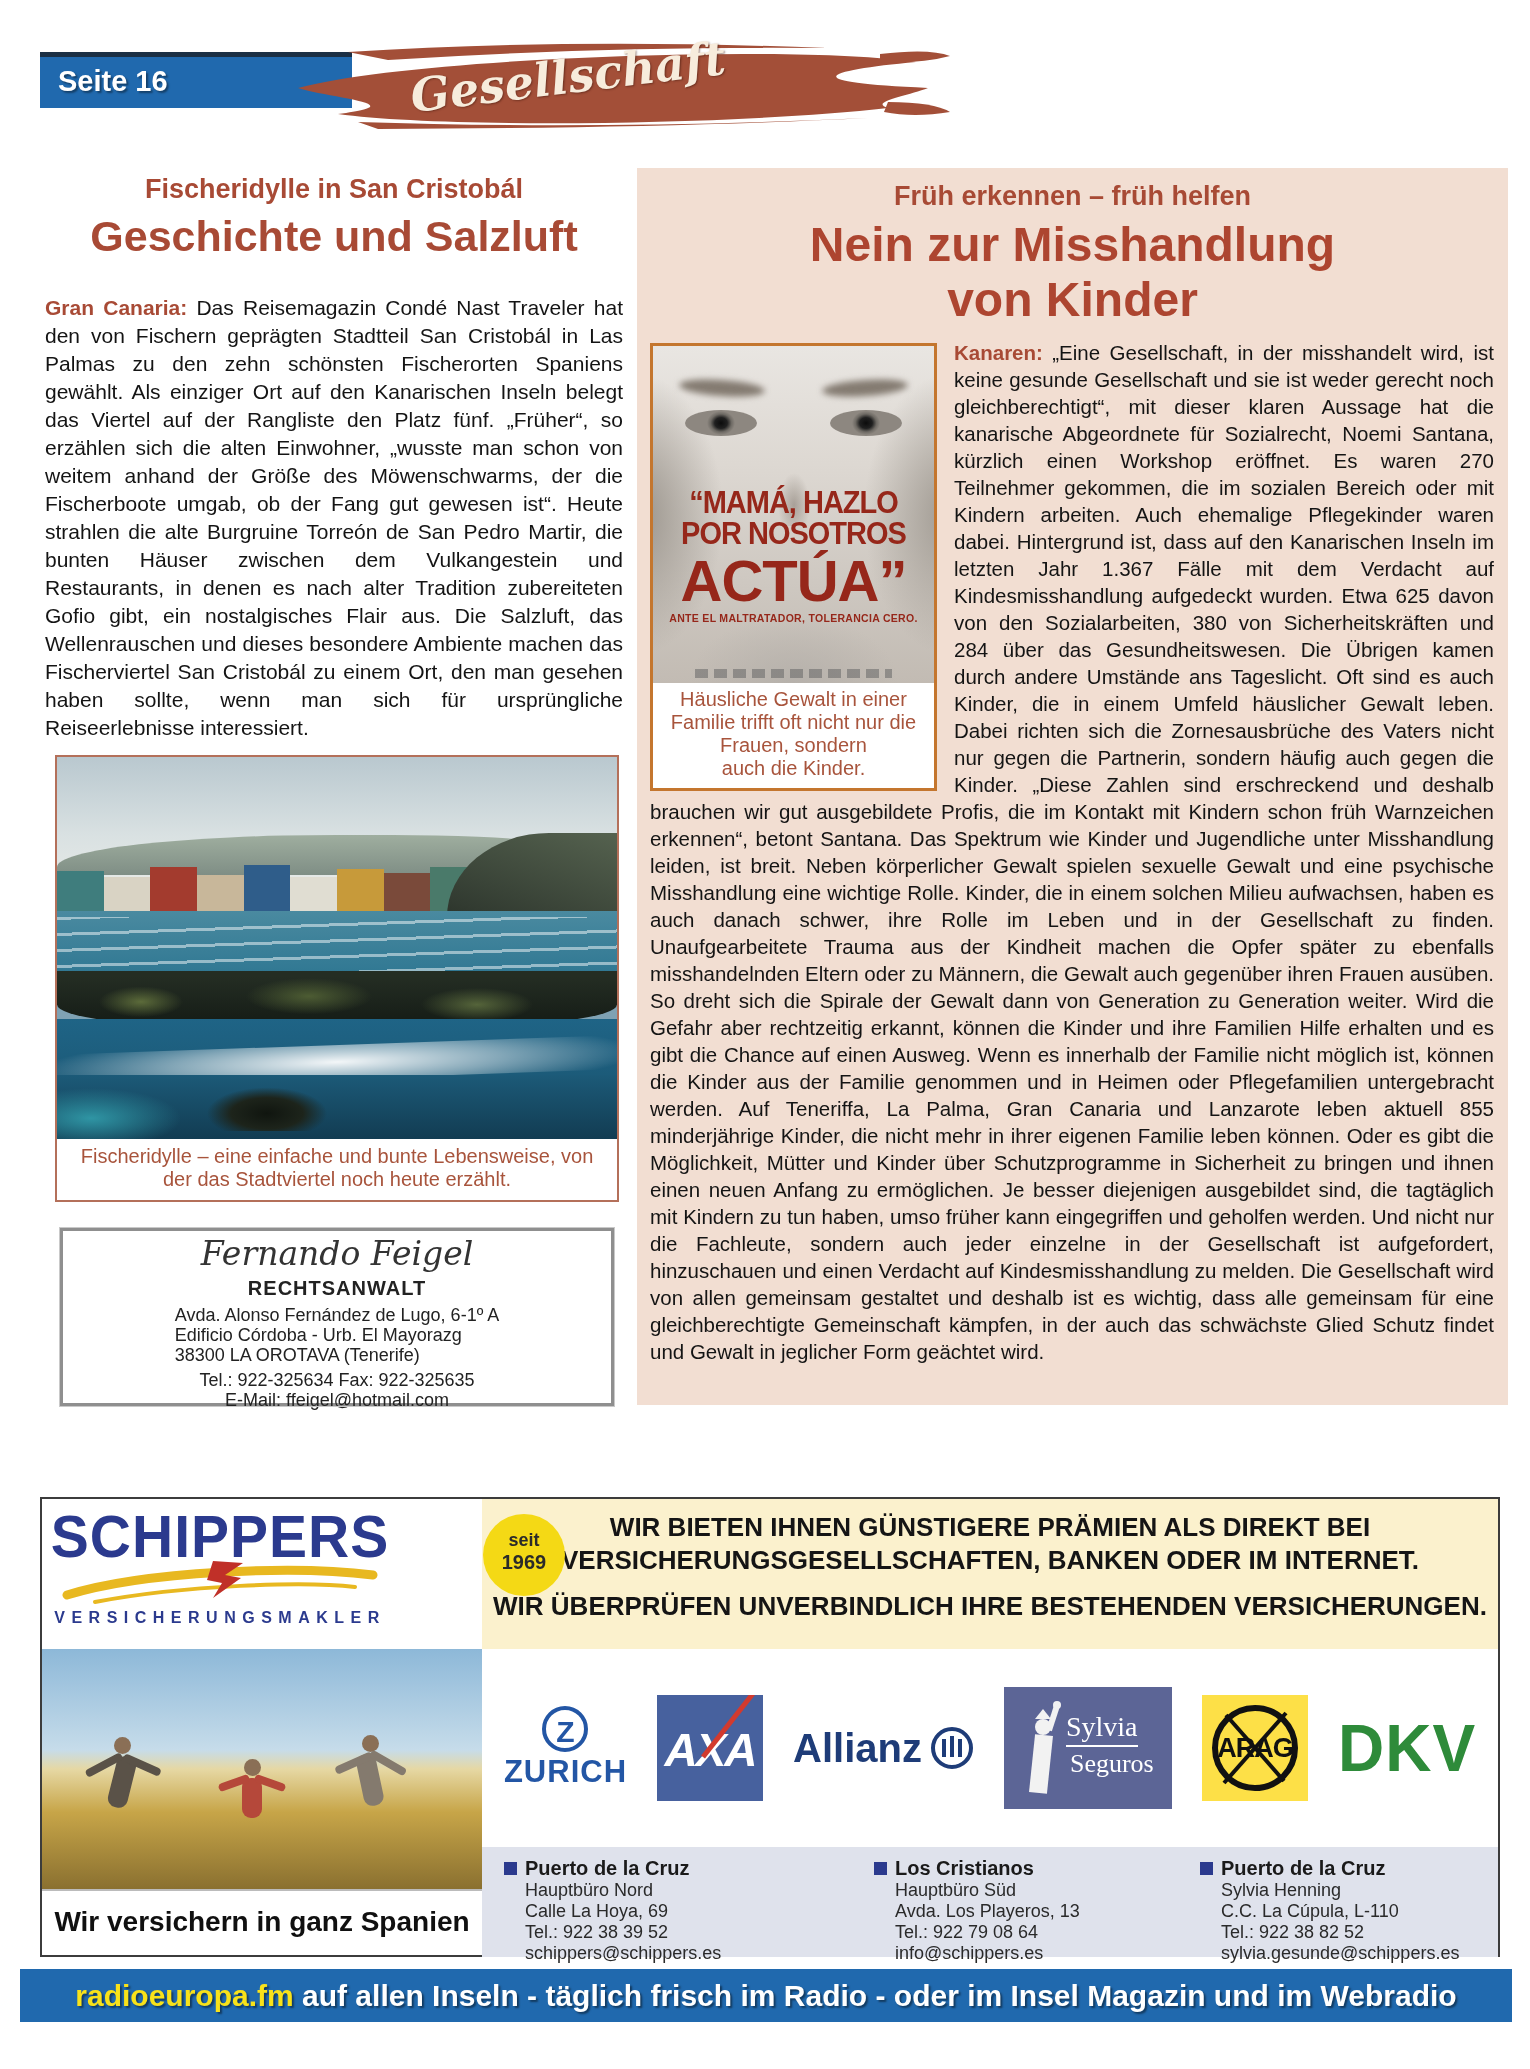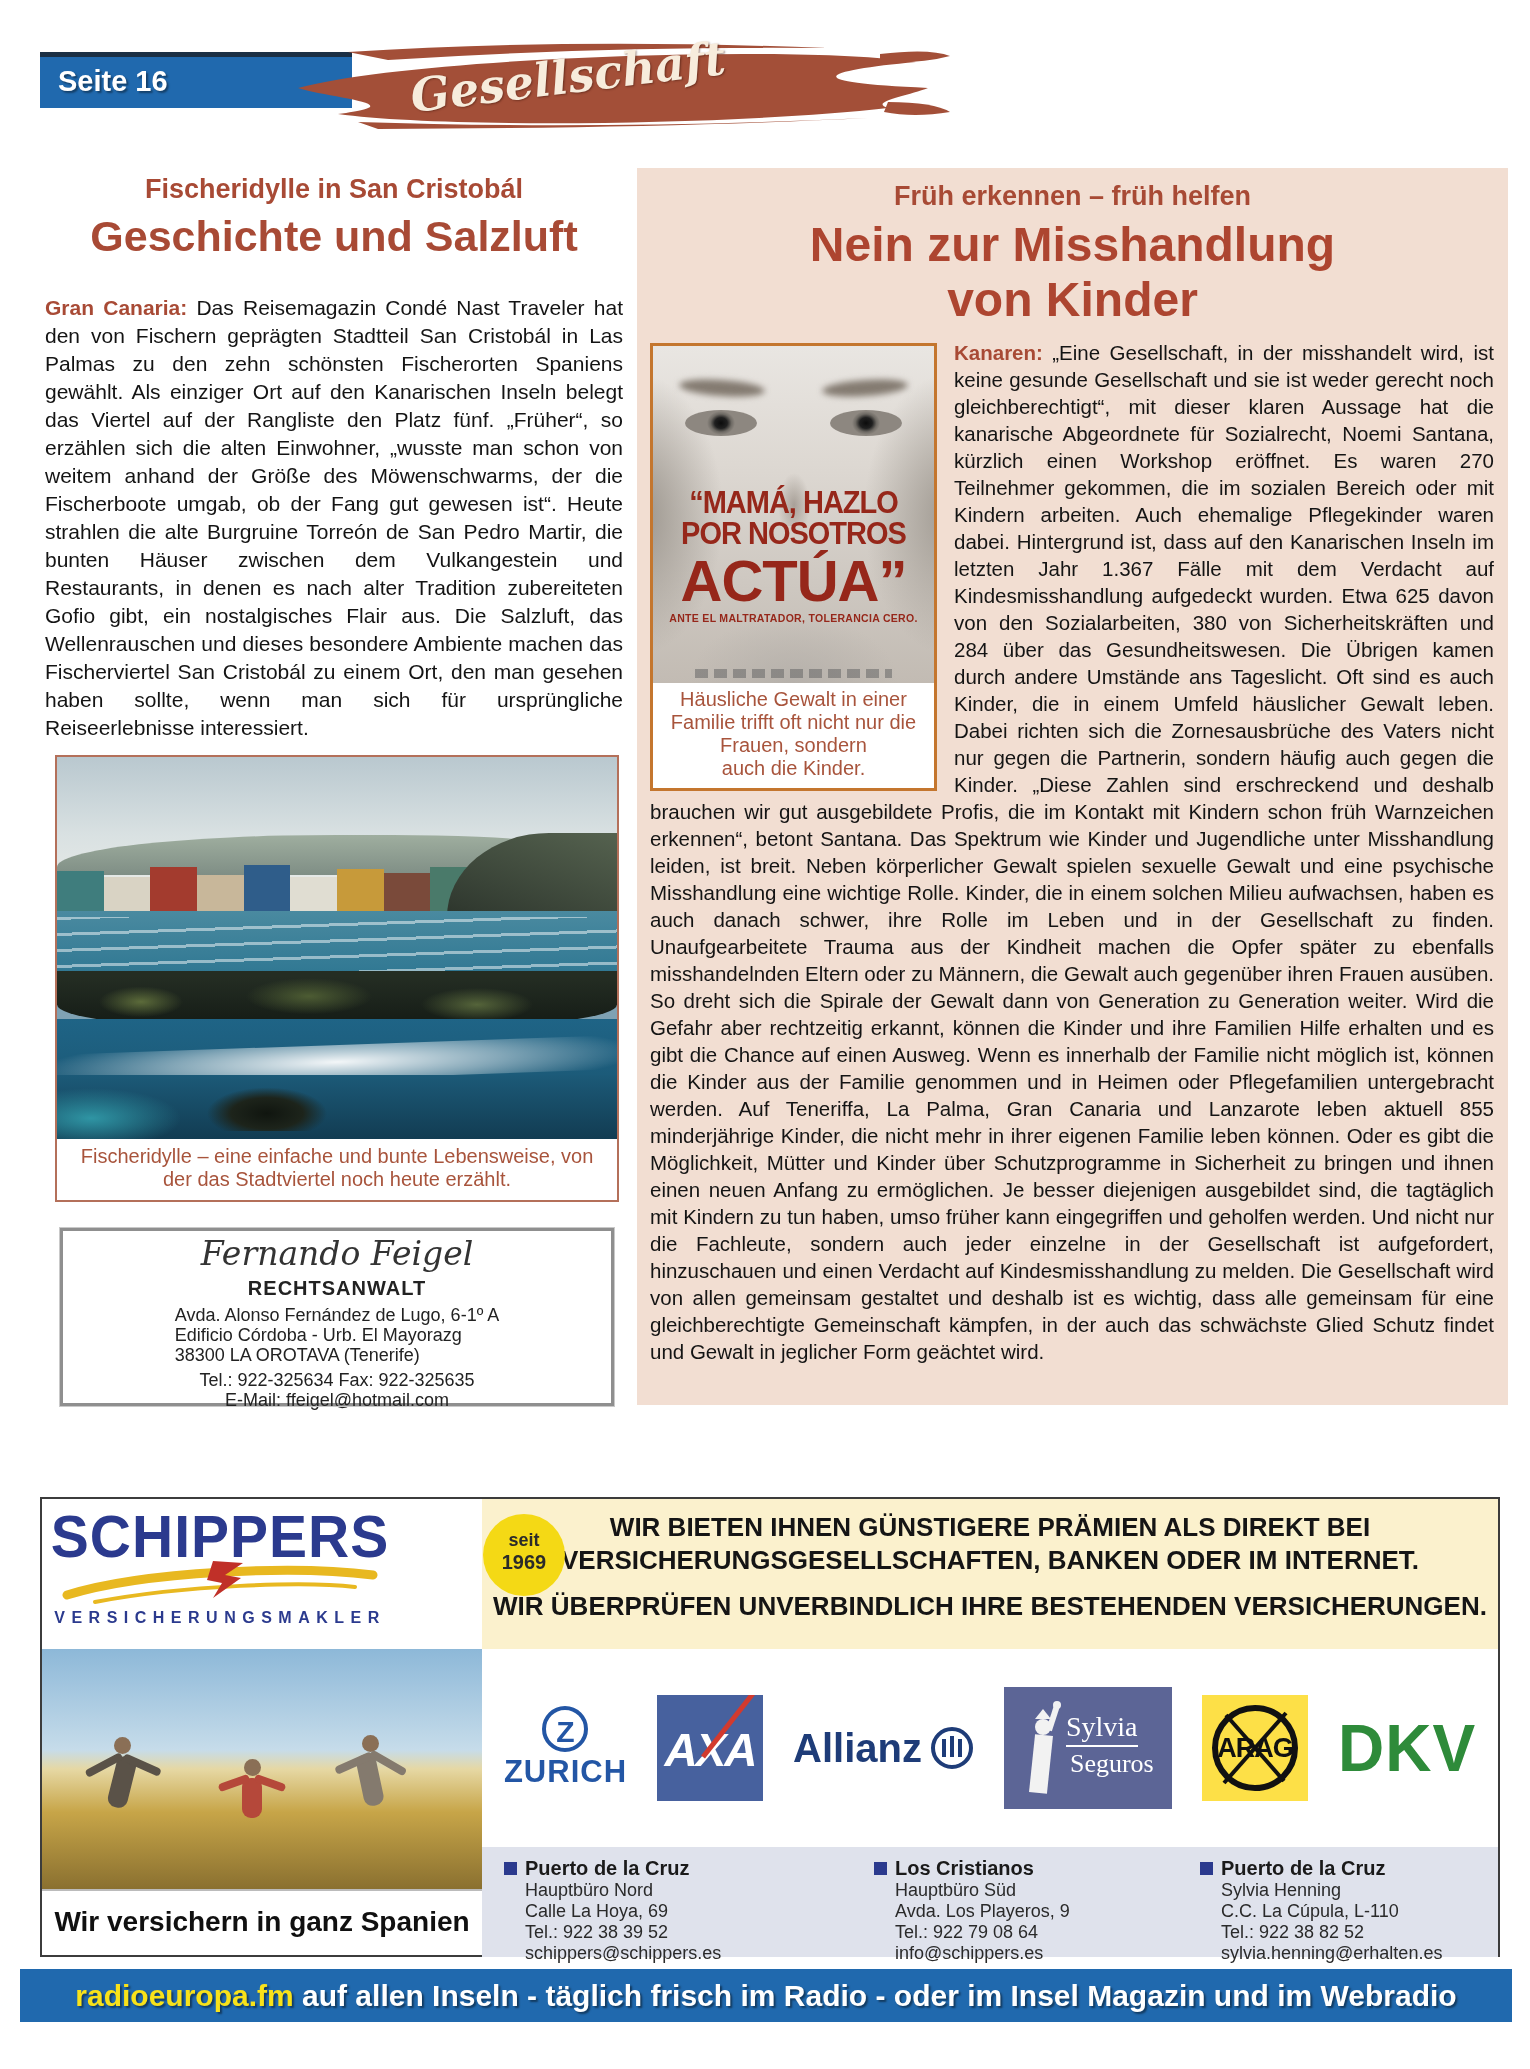--- a/index.html
+++ b/index.html
@@ -361,30 +361,30 @@
       <div class="office o1">
         <div class="city"><span class="bullet"></span><span>Puerto de la Cruz</span></div>
         <div class="ln">Hauptbüro Nord</div>
         <div class="ln">Calle La Hoya, 69</div>
         <div class="ln">Tel.: 922 38 39 52</div>
         <div class="ln">schippers@schippers.es</div>
       </div>
       <div class="office o2">
         <div class="city"><span class="bullet"></span><span>Los Cristianos</span></div>
         <div class="ln">Hauptbüro Süd</div>
-        <div class="ln">Avda. Los Playeros, 9</div>
+        <div class="ln">Avda. Los Playeros, 13</div>
         <div class="ln">Tel.: 922 79 08 64</div>
         <div class="ln">info@schippers.es</div>
       </div>
       <div class="office o3">
         <div class="city"><span class="bullet"></span><span>Puerto de la Cruz</span></div>
         <div class="ln">Sylvia Henning</div>
         <div class="ln">C.C. La Cúpula, L-110</div>
         <div class="ln">Tel.: 922 38 82 52</div>
-        <div class="ln">sylvia.henning@erhalten.es</div>
+        <div class="ln">sylvia.gesunde@schippers.es</div>
       </div>
     </div>
   </div>
 
   <div class="footer">
     <span class="brand">radioeuropa.fm</span><span class="rest"> auf allen Inseln - täglich frisch im Radio - oder im Insel Magazin und im Webradio</span>
   </div>
 
 </div>
 

